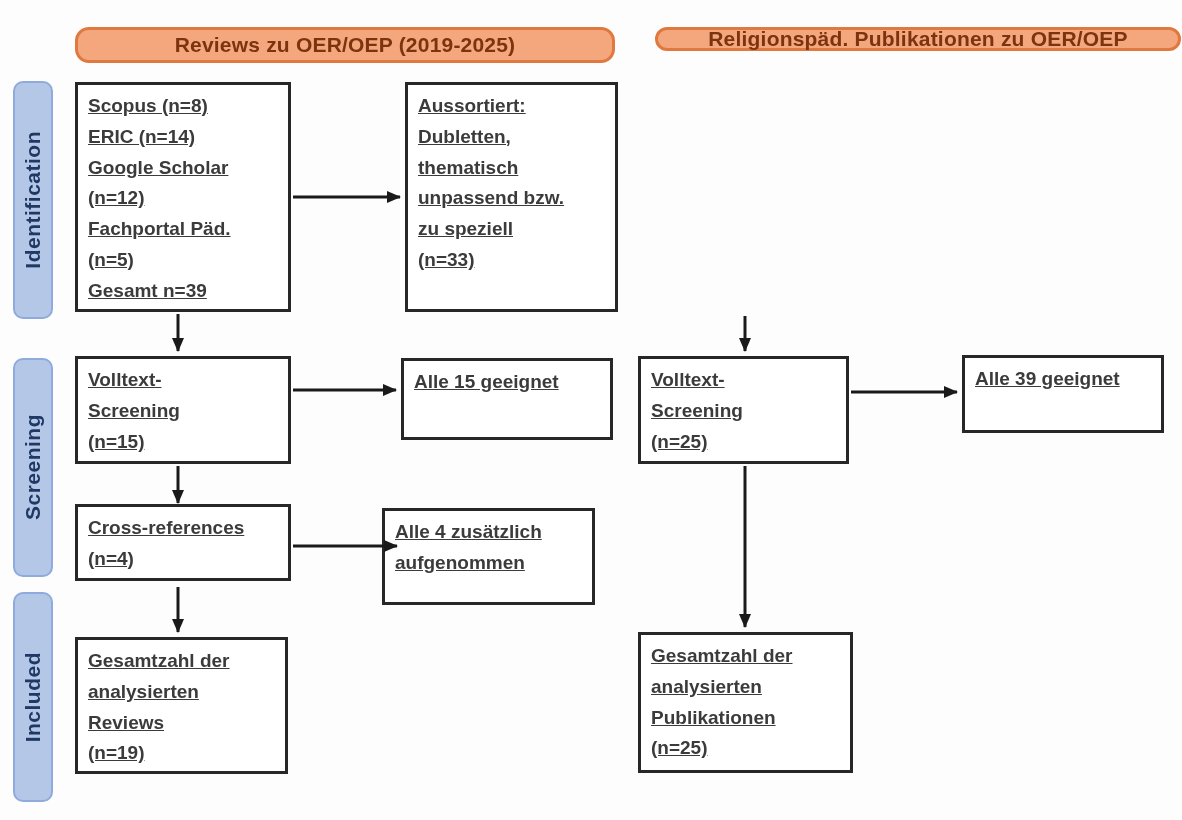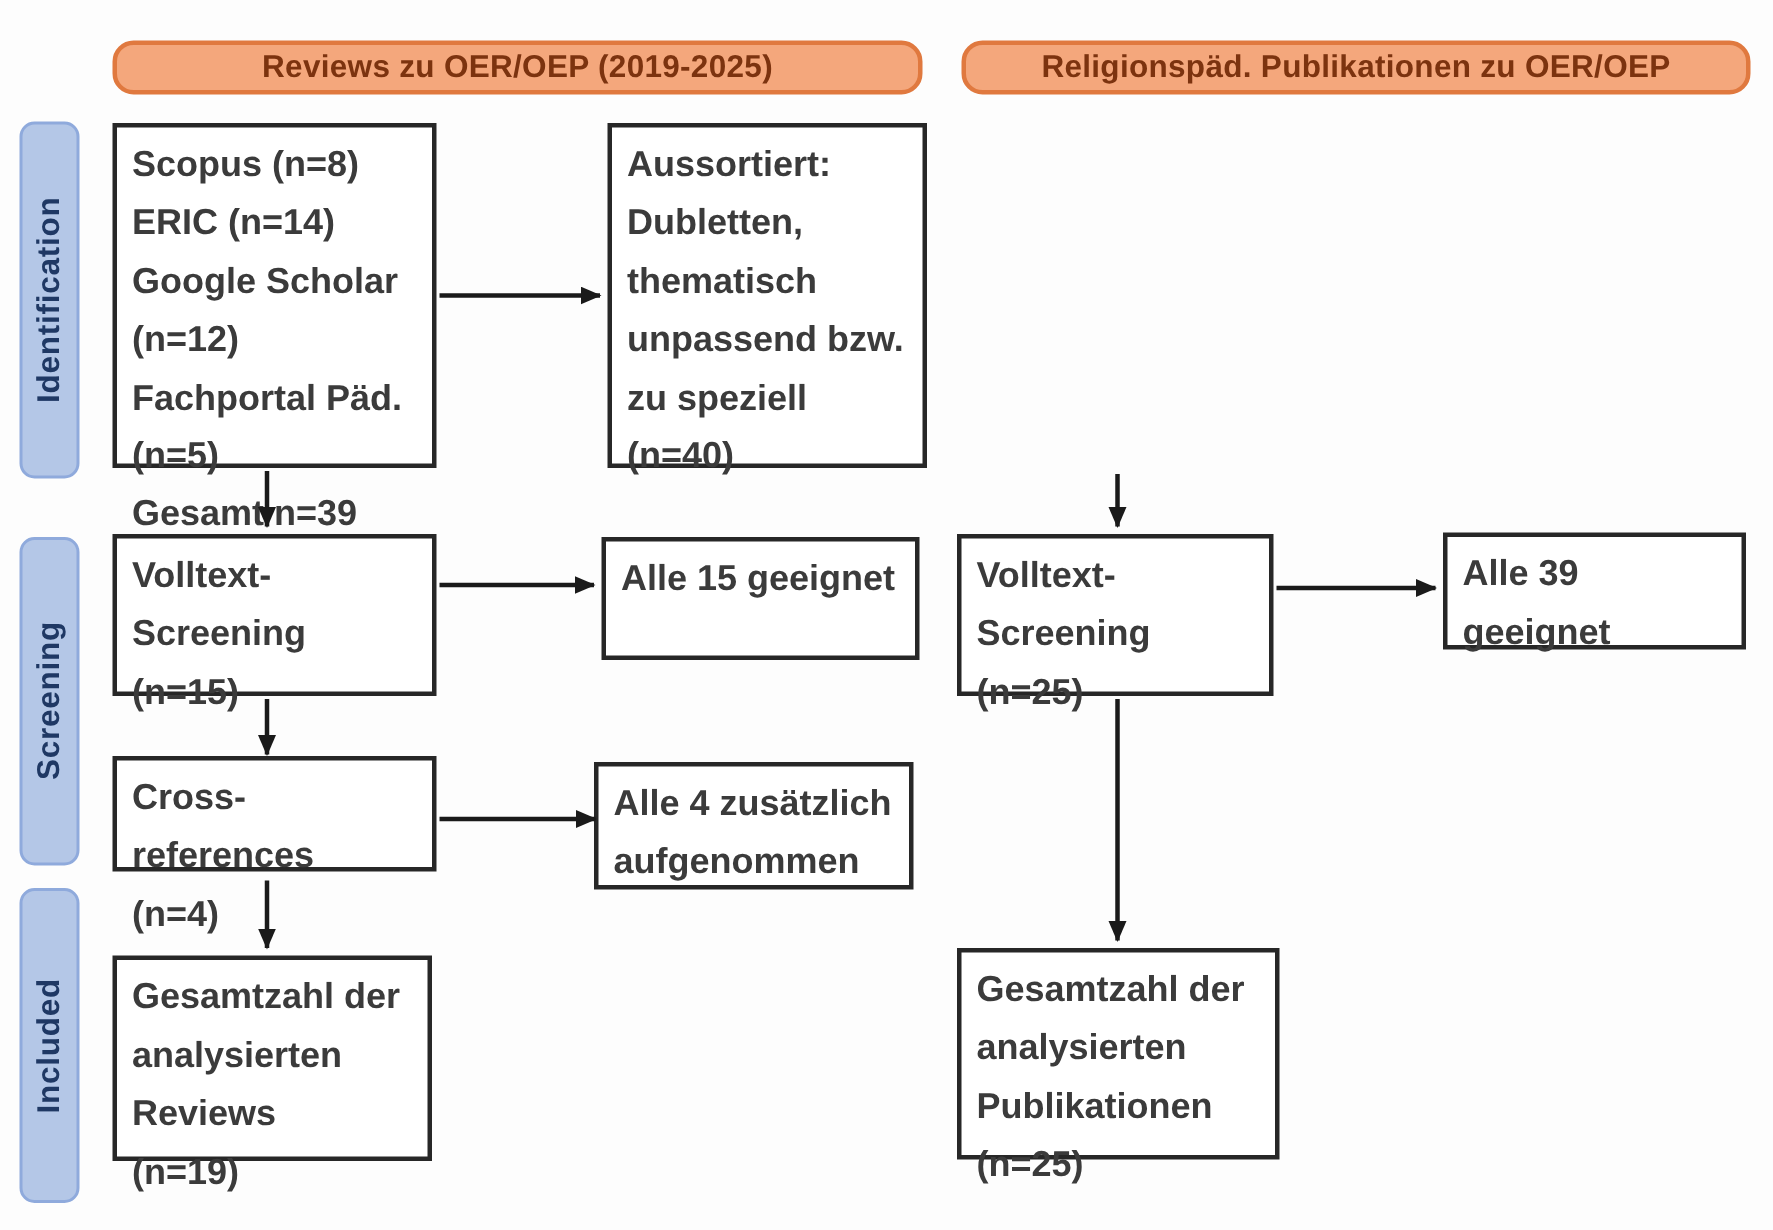--- a/index.html
+++ b/index.html
@@ -51,42 +51,43 @@
     color:var(--stage-text);
     letter-spacing:0.5px;
     white-space:nowrap;
   }
   .box{
     position:absolute;
     box-sizing:border-box;
     background:#ffffff;
     border:3px solid var(--box-border);
     padding:6px 10px;
-    font-size:24px;font-weight:bold;
+    font-size:19px;font-weight:bold;
     color:var(--box-text);
     line-height:1.62;
     white-space:pre-line;
+    text-decoration:underline;
   }
   svg.arrows{
     position:absolute;left:0;top:0;
     pointer-events:none;
   }
   svg.arrows line{
     stroke:var(--arrow);
     stroke-width:3;
   }
   #ah path{fill:var(--arrow);}
 </style>
 </head>
 <body>
 
 <div id="canvas">
 
   <div class="header" style="left:75px;top:27px;width:540px;height:36px">Reviews zu OER/OEP (2019-2025)</div>
-  <div class="header" style="left:641px;top:27px;width:526px;height:36px">Religionspäd. Publikationen zu OER/OEP</div>
+  <div class="header" style="left:655px;top:27px;width:526px;height:24px">Religionspäd. Publikationen zu OER/OEP</div>
 
   <div class="stage" style="left:13px;top:81px;width:40px;height:238px">
     <span>Identification</span>
   </div>
   <div class="stage" style="left:13px;top:358px;width:40px;height:219px">
     <span>Screening</span>
   </div>
   <div class="stage" style="left:13px;top:592px;width:40px;height:210px">
     <span>Included</span>
   </div>
@@ -96,33 +97,33 @@
 Google Scholar
 (n=12)
 Fachportal Päd.
 (n=5)
 Gesamt n=39</div>
   <div class="box" style="left:405px;top:82px;width:213px;height:230px">Aussortiert:
 Dubletten,
 thematisch
 unpassend bzw.
 zu speziell
-(n=40)</div>
+(n=33)</div>
 
   <div class="box" style="left:75px;top:356px;width:216px;height:108px">Volltext-
 Screening
 (n=15)</div>
   <div class="box" style="left:401px;top:358px;width:212px;height:82px">Alle 15 geeignet</div>
   <div class="box" style="left:638px;top:356px;width:211px;height:108px">Volltext-
 Screening
 (n=25)</div>
   <div class="box" style="left:962px;top:355px;width:202px;height:78px">Alle 39 geeignet</div>
   <div class="box" style="left:75px;top:504px;width:216px;height:77px">Cross-references
 (n=4)</div>
-  <div class="box" style="left:396px;top:508px;width:213px;height:85px">Alle 4 zusätzlich
+  <div class="box" style="left:382px;top:508px;width:213px;height:97px">Alle 4 zusätzlich
 aufgenommen</div>
 
   <div class="box" style="left:75px;top:637px;width:213px;height:137px">Gesamtzahl der
 analysierten
 Reviews
 (n=19)</div>
   <div class="box" style="left:638px;top:632px;width:215px;height:141px">Gesamtzahl der
 analysierten
 Publikationen
 (n=25)</div>

